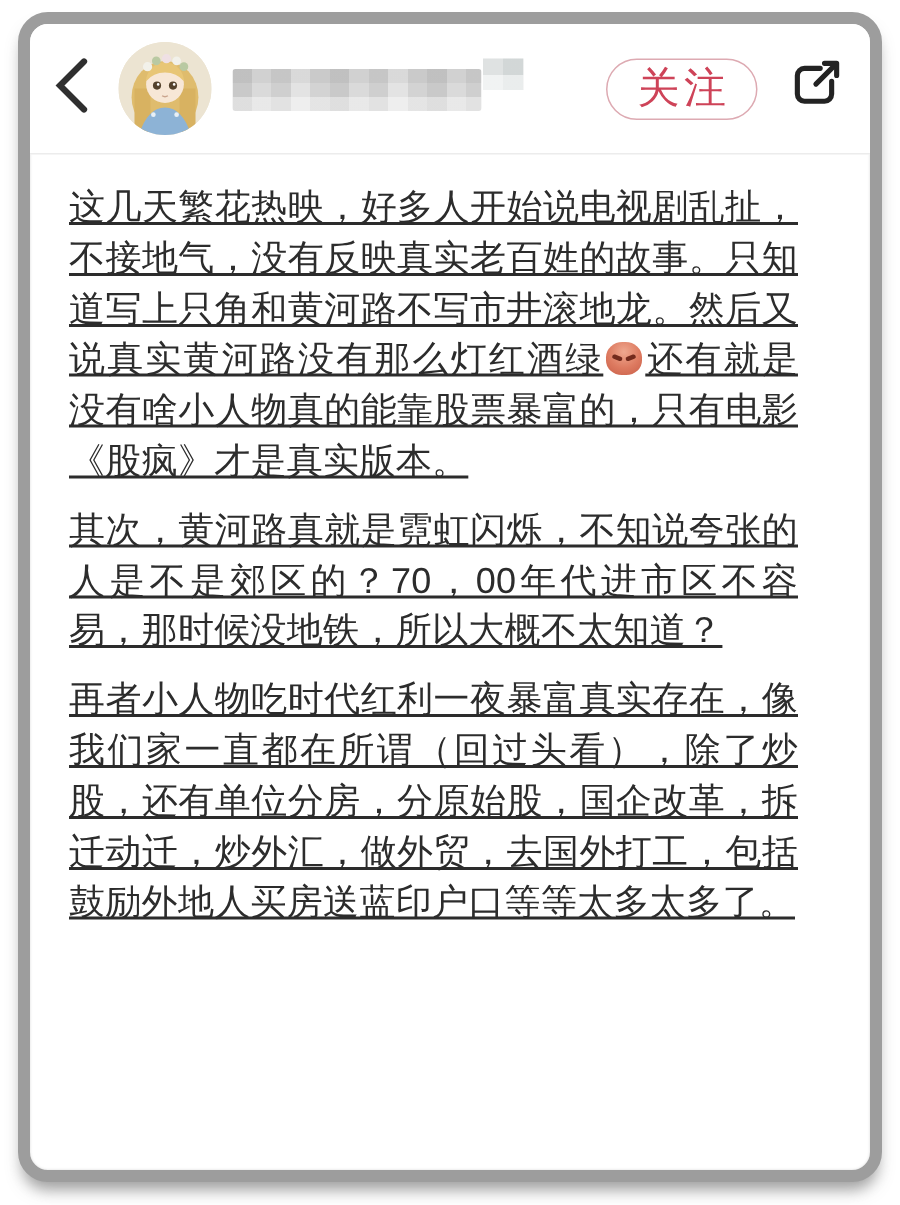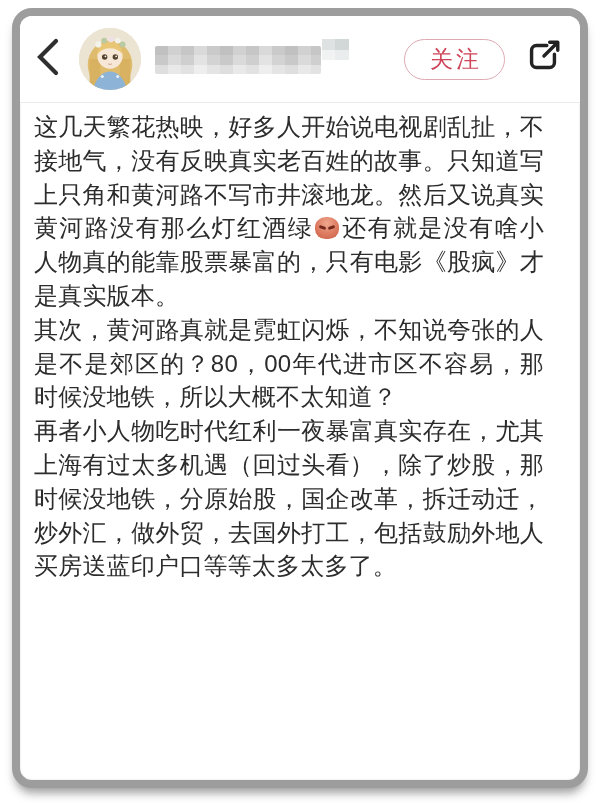--- a/index.html
+++ b/index.html
@@ -58,37 +58,37 @@
       repeating-linear-gradient(90deg, #e6e9e9 0 13px, #d9dede 13px 27px);
   }
   .spacer { flex: 1 1 auto; }
   .follow-btn {
     flex: 0 0 auto;
     width: 101px; height: 41px;
     border: 1.5px solid #ddaab2;
     border-radius: 22px;
     background: #ffffff;
     color: #ce4358;
-    font-size: 23px;
+    font-size: 28px;
     letter-spacing: 3px;
     display: flex; align-items: center; justify-content: center;
     padding-left: 3px;
     cursor: pointer;
   }
   .share-btn { flex: 0 0 auto; margin-left: 17px; width: 42px; height: 44px; display: flex; align-items: center; justify-content: center; cursor: pointer; }
   
   .post-body {
     padding: 7px 36px 0 14px;
     color: #2c2c2c;
     font-size: 24px;
     line-height: 33.8px;
     text-align: justify;
     letter-spacing: 0.2px;
   }
-  .post-body p { margin: 0; }
+  .post-body p { margin: 12px; text-decoration: underline; }
   
   .emoji {
     display: inline-block;
     width: 24px; height: 22px;
     margin: 0 2px;
     vertical-align: -3px;
     background: radial-gradient(circle at 50% 30%, #efa88f 0%, #dd7a60 55%, #c85e48 100%);
     border-radius: 46% 46% 44% 44%;
     position: relative;
   }
@@ -156,17 +156,17 @@
           <line x1="22" y1="20" x2="36" y2="6" stroke="#232323" stroke-width="3.6" stroke-linecap="round"></line>
           <polyline points="28,5.5 36.5,5.5 36.5,14" fill="none" stroke="#232323" stroke-width="3.6" stroke-linecap="round" stroke-linejoin="round"></polyline>
         </svg>
       </span>
     </div>
 
   </div>
 
   <div class="post-body">
       <p>这几天繁花热映，好多人开始说电视剧乱扯，不接地气，没有反映真实老百姓的故事。只知道写上只角和黄河路不写市井滚地龙。然后又说真实黄河路没有那么灯红酒绿<span class="emoji"></span>还有就是没有啥小人物真的能靠股票暴富的，只有电影《股疯》才是真实版本。</p>
-      <p>其次，黄河路真就是霓虹闪烁，不知说夸张的人是不是郊区的？80，00年代进市区不容易，那时候没地铁，所以大概不太知道？</p>
-      <p>再者小人物吃时代红利一夜暴富真实存在，尤其上海有过太多机遇（回过头看），除了炒股，那时候没地铁，分原始股，国企改革，拆迁动迁，炒外汇，做外贸，去国外打工，包括鼓励外地人买房送蓝印户口等等太多太多了。</p>
+      <p>其次，黄河路真就是霓虹闪烁，不知说夸张的人是不是郊区的？70，00年代进市区不容易，那时候没地铁，所以大概不太知道？</p>
+      <p>再者小人物吃时代红利一夜暴富真实存在，像我们家一直都在所谓（回过头看），除了炒股，还有单位分房，分原始股，国企改革，拆迁动迁，炒外汇，做外贸，去国外打工，包括鼓励外地人买房送蓝印户口等等太多太多了。</p>
     </div>
 
 </div>
 
 </body></html>

